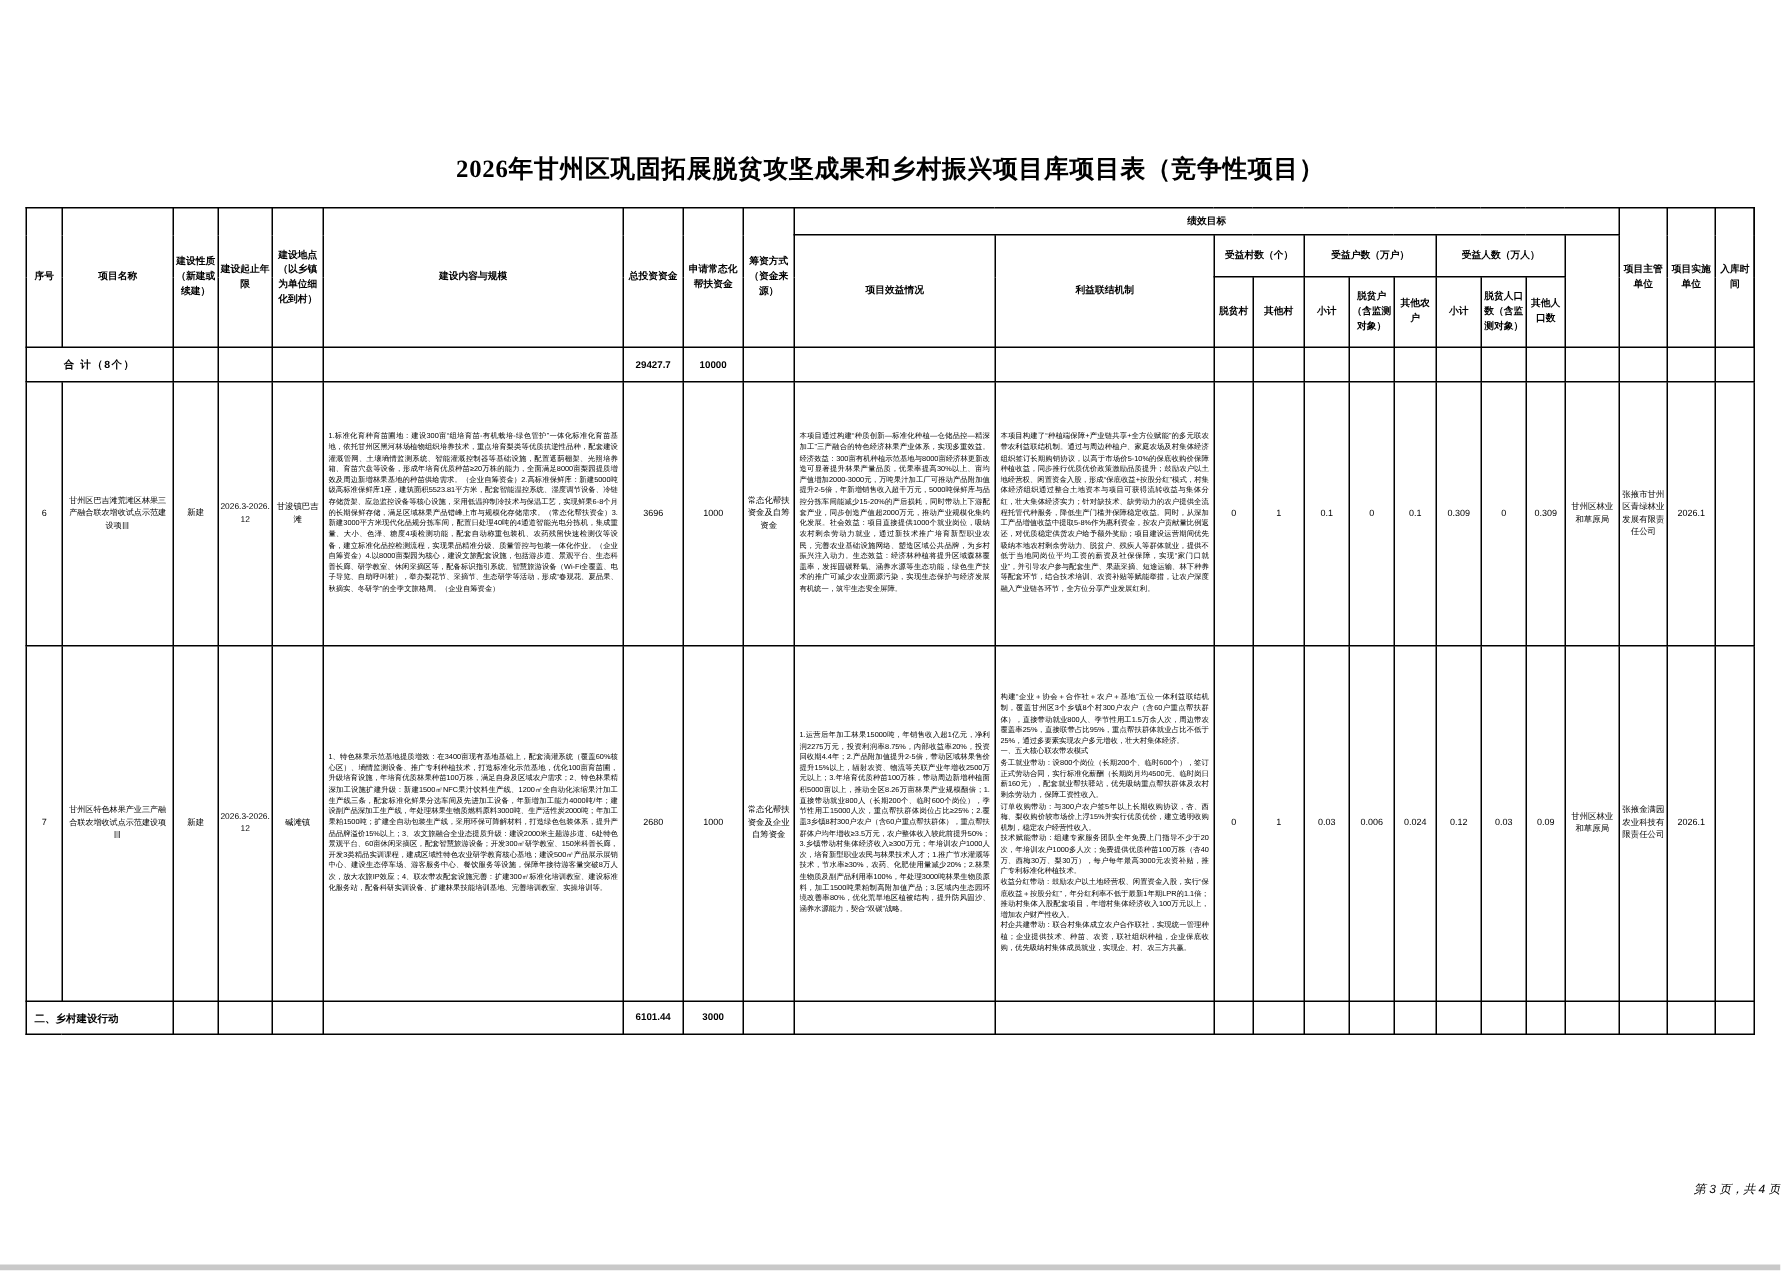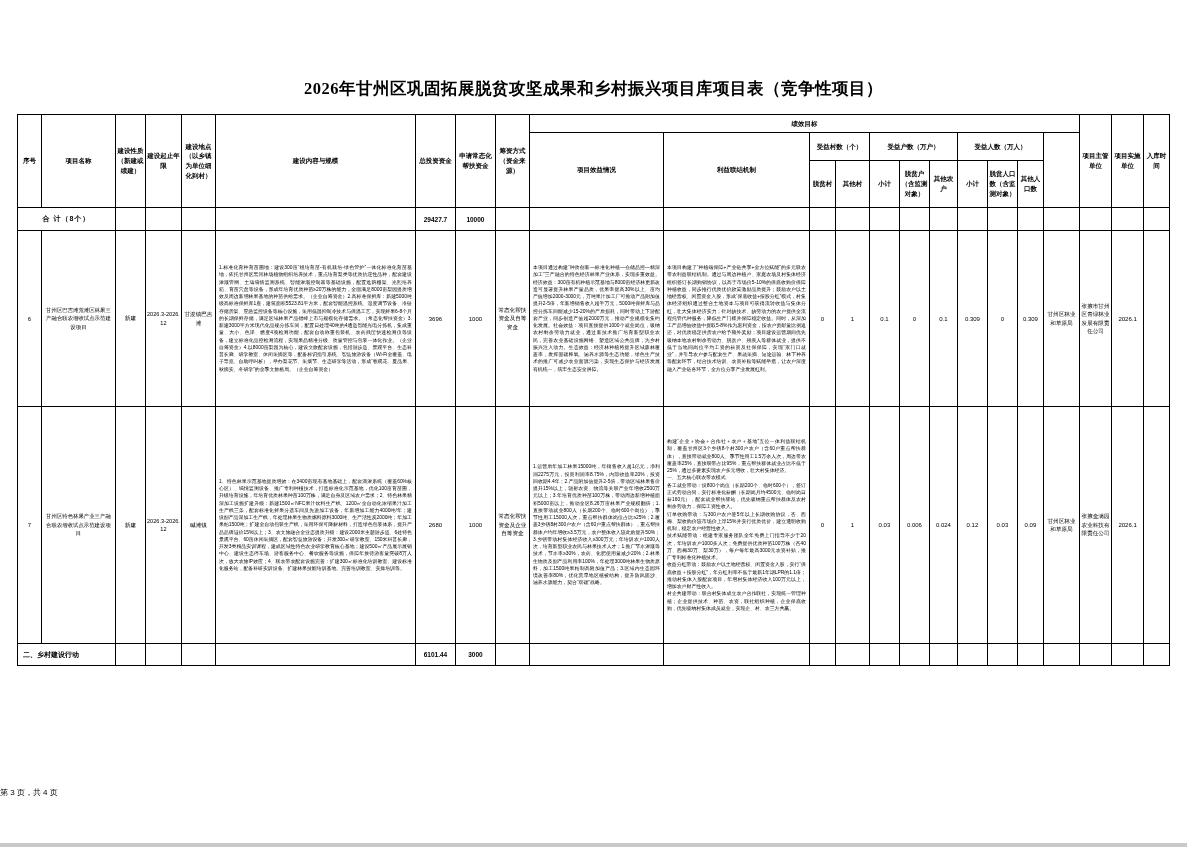--- a/index.html
+++ b/index.html
@@ -2,21 +2,21 @@
 <html><head>
 <meta charset="utf-8">
 <style>
   * { margin:0; padding:0; box-sizing:border-box; }
   html,body { background:#ffffff; }
   body {
     width:1187px; height:847px; position:relative; overflow:hidden;
     font-family:"Liberation Sans","DejaVu Sans",sans-serif; color:#000;
   }
   .page-title {
-    padding-top:78px; text-align:center;
+    padding-top:102px; text-align:center;
     font-family:"Liberation Serif","DejaVu Serif",serif;
     font-size:16.5px; font-weight:bold; letter-spacing:.5px;
     margin-bottom:14px;
   }
   table.main {
     width:1152px; margin:0 auto; border-collapse:collapse; table-layout:fixed;
   }
   th, td {
     border:1px solid #000; text-align:center; vertical-align:middle;
     padding:1px; overflow:hidden; word-break:break-all;
@@ -33,21 +33,21 @@
   .dense {
     font-size:4.9px; line-height:1.48; text-align:justify;
     overflow:hidden; white-space:pre-line;
   }
   .row6 .dense { max-height:168px; }
   .row7 .dense { max-height:229px; }
   td.label-sum { font-size:7px; font-weight:bold; letter-spacing:1px; }
   td.label-section { font-size:7px; font-weight:bold; text-align:left; padding-left:5px; }
   .page-footer {
     position:absolute; left:0; top:787px; width:100%;
-    text-align:left; font-size:8px; color:#000;
+    text-align:right; font-size:8px; color:#000;font-style:italic;
   }
   .bottom-edge {
     position:absolute; left:0; top:843px; width:100%; height:4px;
     background:#c9c9c9;
   }
 </style>
 </head>
 <body>
 
 <div class="page-title">2026年甘州区巩固拓展脱贫攻坚成果和乡村振兴项目库项目表（竞争性项目）</div>

